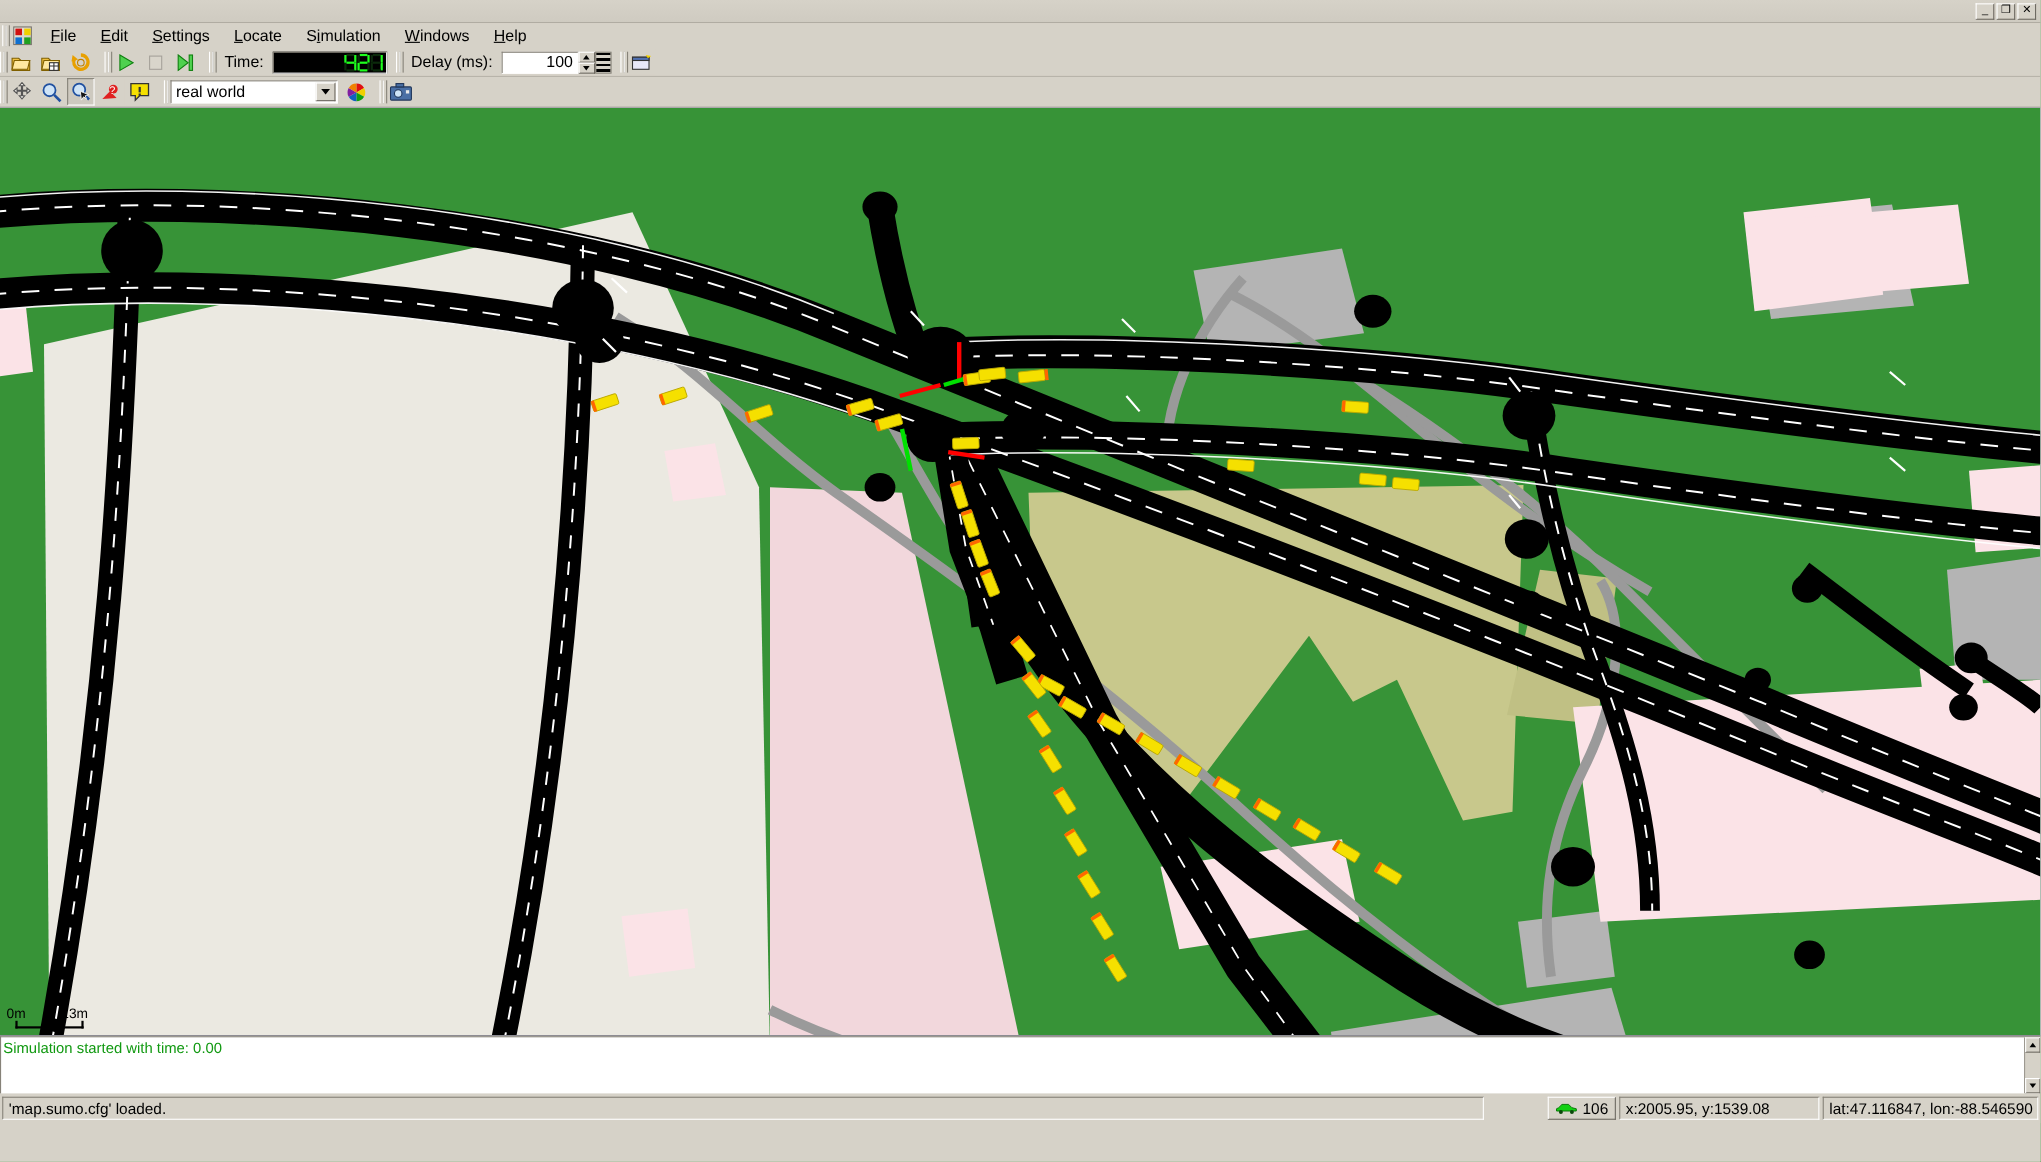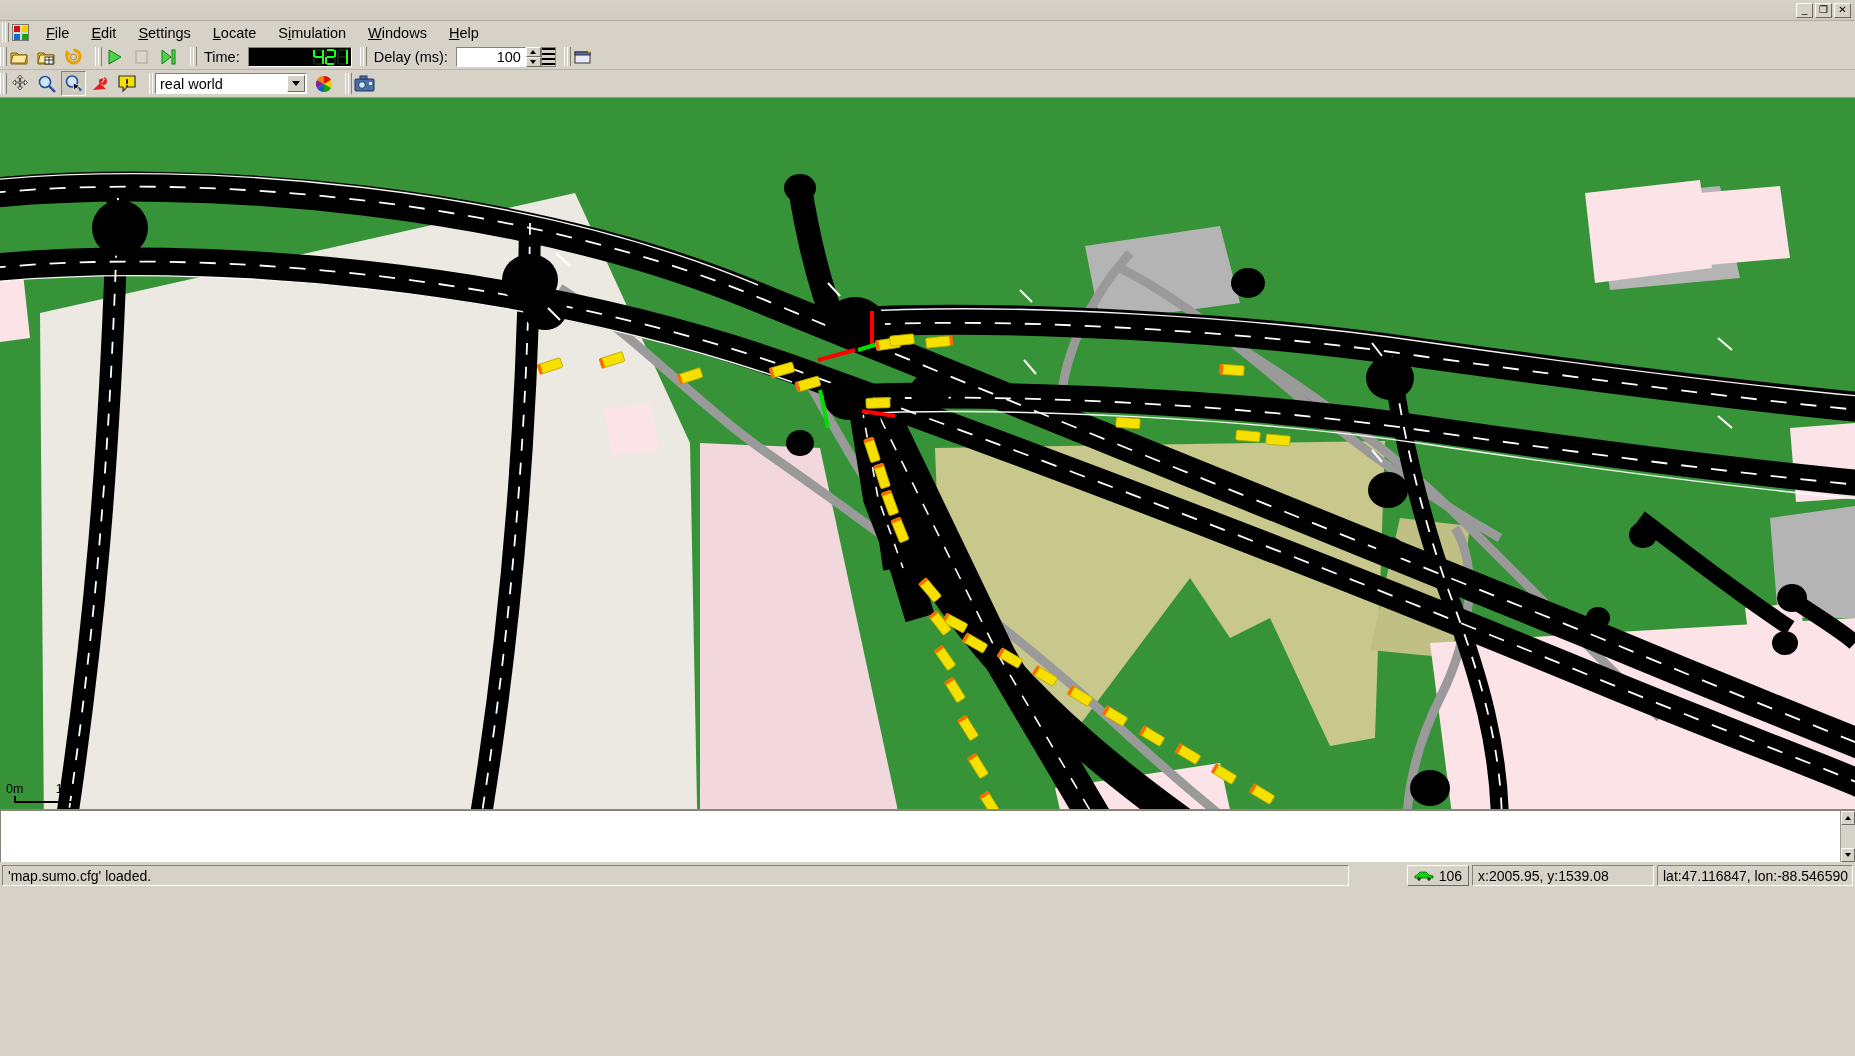--- a/index.html
+++ b/index.html
@@ -135,21 +135,21 @@
     position: absolute; right: 1px; top: 1px; width: 18px; height: 17px;
     background: #d6d2c8;
     border-top: 1px solid #ffffff; border-left: 1px solid #ffffff;
     border-right: 1px solid #6e6a62; border-bottom: 1px solid #6e6a62;
     display: flex; align-items: center; justify-content: center;
   }
   .tri-down { width: 0; height: 0; border-left: 4px solid transparent;
               border-right: 4px solid transparent; border-top: 5px solid #000; }
 
   
-  #map-wrap { position: relative; width: 1855px; height: 712px;
+  #map-wrap { position: relative; width: 1855px; height: 844px;
               background: #c4b5fd; overflow: hidden;
               border-bottom: 1px solid #888; }
   #map-svg { display:block; position:absolute; left:0; top:0; }
 
   #scalebar { position: absolute; left: 6px; bottom: 6px;
               font-size: 12.5px; color: #000; font-family: "Liberation Sans", sans-serif; }
   #scalebar .lbls { display: flex; width: 74px; justify-content: space-between; }
   #scalebar .bar { width: 62px; height: 7px; margin-left: 8px;
                    border-left: 2px solid #000; border-right: 2px solid #000;
                    border-bottom: 2px solid #000; }
@@ -773,20 +773,21 @@
   <div id="scalebar">
     <div class="lbls">
       <span>0m</span>
       <span>13m</span>
     </div>
     <div class="bar"></div>
   </div>
 </div>
 
 <div id="msglog">
+  <div class="line ok">Simulation started with time: 0.00</div>
   <div id="msglog-scroll">
     <div class="arrow">
         <span class="tri-up-s"></span>
       </div>
     <div class="arrow">
         <span class="tri-dn-s"></span>
       </div>
   </div>
 </div>
 

